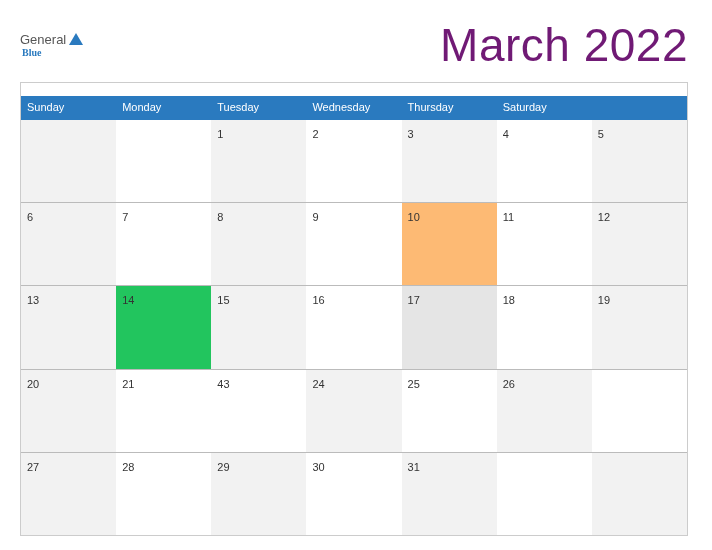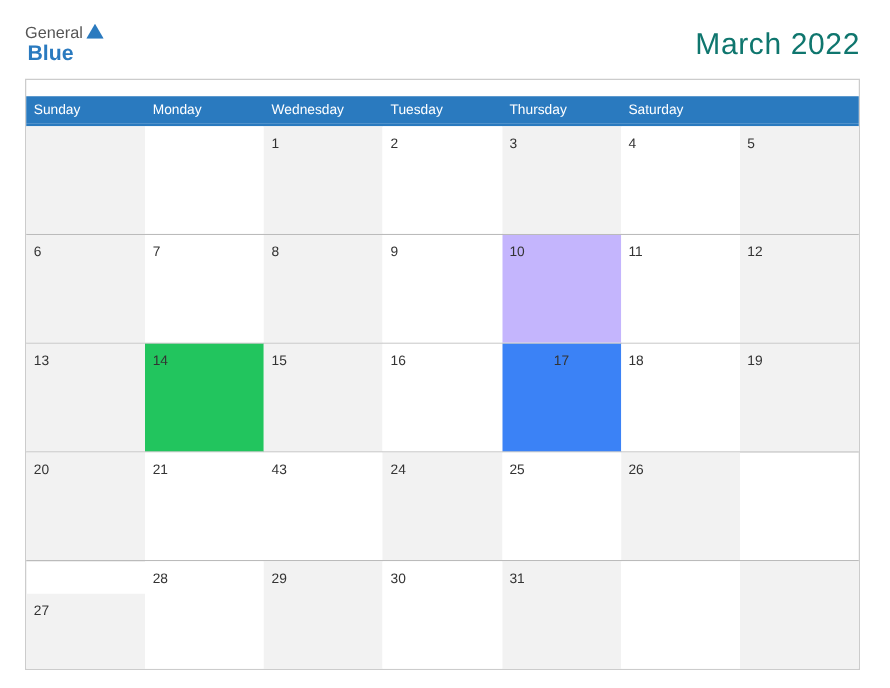--- a/index.html
+++ b/index.html
@@ -37,28 +37,29 @@
     .logo-top {
       display: flex;
       align-items: center;
     }
     .logo-general {
       font-size: 13px;
       color: #555;
       font-weight: normal;
     }
     .logo-blue {
-      font-size: 17px;
+      font-size: 10px;
       color: #2a7abf;
       font-weight: bold;
       margin-left: 2px;
+      font-family: Liberation Serif, serif;
     }
     .month-title {
-      font-size: 24px;
-      color: #0f766e;
+      font-size: 46px;
+      color: #701a75;
       font-weight: normal;
       letter-spacing: 0.5px;
     }
     .calendar {
       flex: 1;
       display: flex;
       flex-direction: column;
       border: 1px solid #ccc;
     }
     .day-headers {
@@ -124,63 +125,63 @@
         <span class="logo-blue">Blue</span>
       </div>
     </div>
     <div class="month-title">March 2022</div>
   </div>
 
   <div class="calendar">
     <div class="day-headers">
     <div class="day-header">Sunday</div>
         <div class="day-header">Monday</div>
+        <div class="day-header">Tuesday</div>
         <div class="day-header">Wednesday</div>
-        <div class="day-header">Tuesday</div>
         <div class="day-header">Thursday</div>
         <div class="day-header">Saturday</div>
       </div>
     <div class="weeks">
     <div class="week-row" style="border-top: 2px solid rgb(42, 122, 191);">
           <div class="day-cell" style="background: rgb(242, 242, 242);"></div>
           <div class="day-cell" style="background: rgb(255, 255, 255);"></div>
           <div class="day-cell" style="background: rgb(242, 242, 242);"><span class="day-number">1</span></div>
           <div class="day-cell" style="background: rgb(255, 255, 255);"><span class="day-number">2</span></div>
           <div class="day-cell" style="background: rgb(242, 242, 242);"><span class="day-number">3</span></div>
           <div class="day-cell" style="background: rgb(255, 255, 255);"><span class="day-number">4</span></div>
           <div class="day-cell" style="background: rgb(242, 242, 242);"><span class="day-number">5</span></div>
         </div>
         <div class="week-row" style="border-top: 1px solid rgb(187, 187, 187);">
           <div class="day-cell" style="background: rgb(242, 242, 242);"><span class="day-number">6</span></div>
           <div class="day-cell" style="background: rgb(255, 255, 255);"><span class="day-number">7</span></div>
           <div class="day-cell" style="background: rgb(242, 242, 242);"><span class="day-number">8</span></div>
           <div class="day-cell" style="background: rgb(255, 255, 255);"><span class="day-number">9</span></div>
-          <div class="day-cell" style="background: #c4b5fd;"><span class="day-number">10</span></div>
+          <div class="day-cell" style="background: #fdba74;"><span class="day-number">10</span></div>
           <div class="day-cell" style="background: rgb(255, 255, 255);"><span class="day-number">11</span></div>
           <div class="day-cell" style="background: rgb(242, 242, 242);"><span class="day-number">12</span></div>
         </div>
         <div class="week-row" style="border-top: 1px solid rgb(187, 187, 187);">
           <div class="day-cell" style="background: rgb(242, 242, 242);"><span class="day-number">13</span></div>
           <div class="day-cell" style="background: #22c55e;"><span class="day-number">14</span></div>
           <div class="day-cell" style="background: rgb(242, 242, 242);"><span class="day-number">15</span></div>
           <div class="day-cell" style="background: rgb(255, 255, 255);"><span class="day-number">16</span></div>
-          <div class="day-cell" style="background: #3b82f6; text-align: center;"><span class="day-number">17</span></div>
+          <div class="day-cell" style="background: #e5e5e5;"><span class="day-number">17</span></div>
           <div class="day-cell" style="background: rgb(255, 255, 255);"><span class="day-number">18</span></div>
           <div class="day-cell" style="background: rgb(242, 242, 242);"><span class="day-number">19</span></div>
         </div>
         <div class="week-row" style="border-top: 1px solid rgb(187, 187, 187);">
           <div class="day-cell" style="background: rgb(242, 242, 242);"><span class="day-number">20</span></div>
           <div class="day-cell" style="background: rgb(255, 255, 255);"><span class="day-number">21</span></div>
           <div class="day-cell" style="background: rgb(255, 255, 255);"><span class="day-number">43</span></div>
           <div class="day-cell" style="background: rgb(242, 242, 242);"><span class="day-number">24</span></div>
           <div class="day-cell" style="background: rgb(255, 255, 255);"><span class="day-number">25</span></div>
           <div class="day-cell" style="background: rgb(242, 242, 242);"><span class="day-number">26</span></div>
         </div>
         <div class="week-row" style="border-top: 1px solid rgb(187, 187, 187);">
-          <div class="day-cell" style="background: rgb(242, 242, 242); margin-top: 26px;"><span class="day-number">27</span></div>
+          <div class="day-cell" style="background: rgb(242, 242, 242);"><span class="day-number">27</span></div>
           <div class="day-cell" style="background: rgb(255, 255, 255);"><span class="day-number">28</span></div>
           <div class="day-cell" style="background: rgb(242, 242, 242);"><span class="day-number">29</span></div>
           <div class="day-cell" style="background: rgb(255, 255, 255);"><span class="day-number">30</span></div>
           <div class="day-cell" style="background: rgb(242, 242, 242);"><span class="day-number">31</span></div>
           <div class="day-cell" style="background: rgb(255, 255, 255);"></div>
           <div class="day-cell" style="background: rgb(242, 242, 242);"></div>
         </div>
       </div>
   </div>
 </div>

